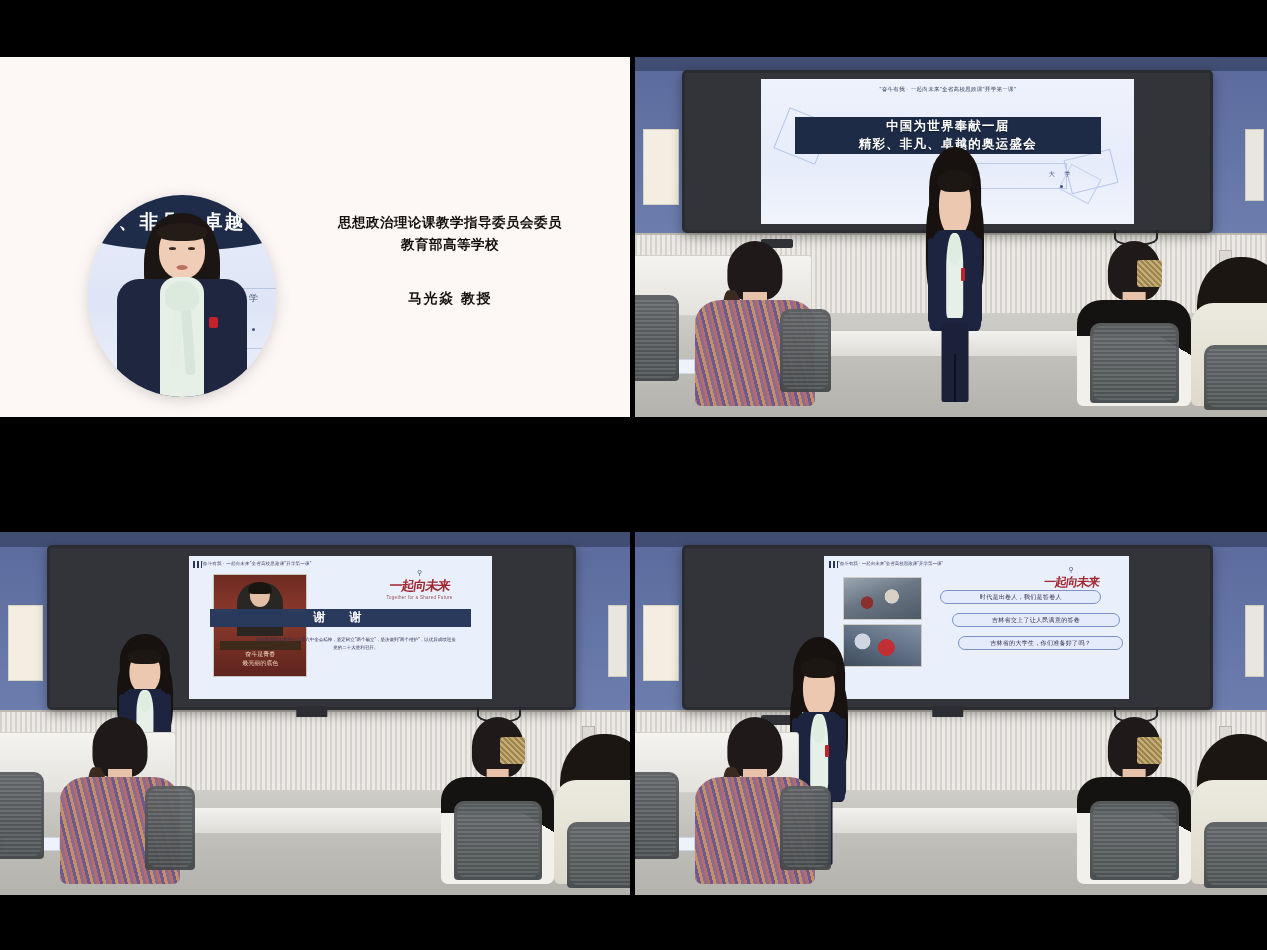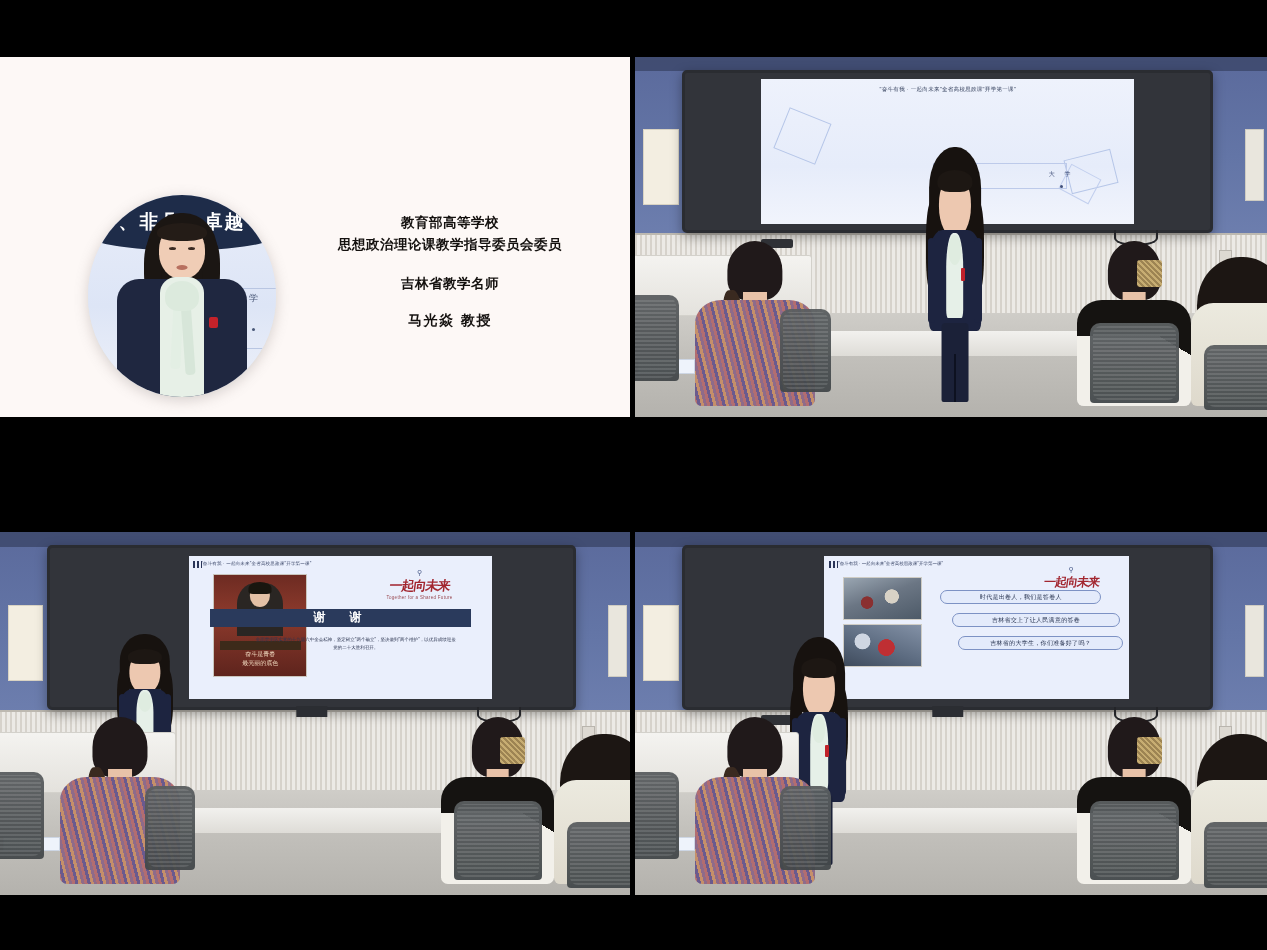--- a/index.html
+++ b/index.html
@@ -297,24 +297,23 @@
         <div class="fig-mouth"></div>
         <div class="fig fig-body"></div>
         <div class="fig-shirt"></div>
         <div class="fig-tie1"></div>
         <div class="fig-tie2"></div>
         <div class="fig-bow"></div>
         <div class="fig-badge"></div>
       </div>
 
       <div class="intro-text">
+        <div class="it-line">思想政治理论课教学指导委员会委员</div>
         <div class="it-line">教育部高等学校</div>
-        <div class="it-line">思想政治理论课教学指导委员会委员</div>
         <div class="it-gap"></div>
-        <div class="it-line">吉林省教学名师</div>
         <div class="it-gap"></div>
         <div class="it-name">马光焱 教授</div>
       </div>
 
     </div>
   </div>
 
   <div class="panel" id="panel-open">
     <div class="room">
       <div class="room-wall-upper"></div>
@@ -324,20 +323,24 @@
       <div class="room-wainscot"></div>
       <div class="room-floor"></div>
       <div class="room-podium-ledge"></div>
 
       <div class="tv">
         <div class="slide" id="slide-open">
           <div class="deco-a"></div>
           <div class="deco-b"></div>
           <div class="deco-c"></div>
           <div class="open-hdr">"奋斗有我 · 一起向未来"全省高校思政课"开学第一课"</div>
+          <div class="open-title">
+            <span>中国为世界奉献一届</span>
+            <span>精彩、非凡、卓越的奥运盛会</span>
+          </div>
           <div class="open-frame"></div>
           <div class="open-frame-txt">大  学</div>
           <div class="open-dot"></div>
         </div>
         <div class="tv-stand"></div>
         <div class="tv-cable"></div>
       </div>
       <div class="tv-socket"></div>
       <div class="tv-sensor"></div>
 

